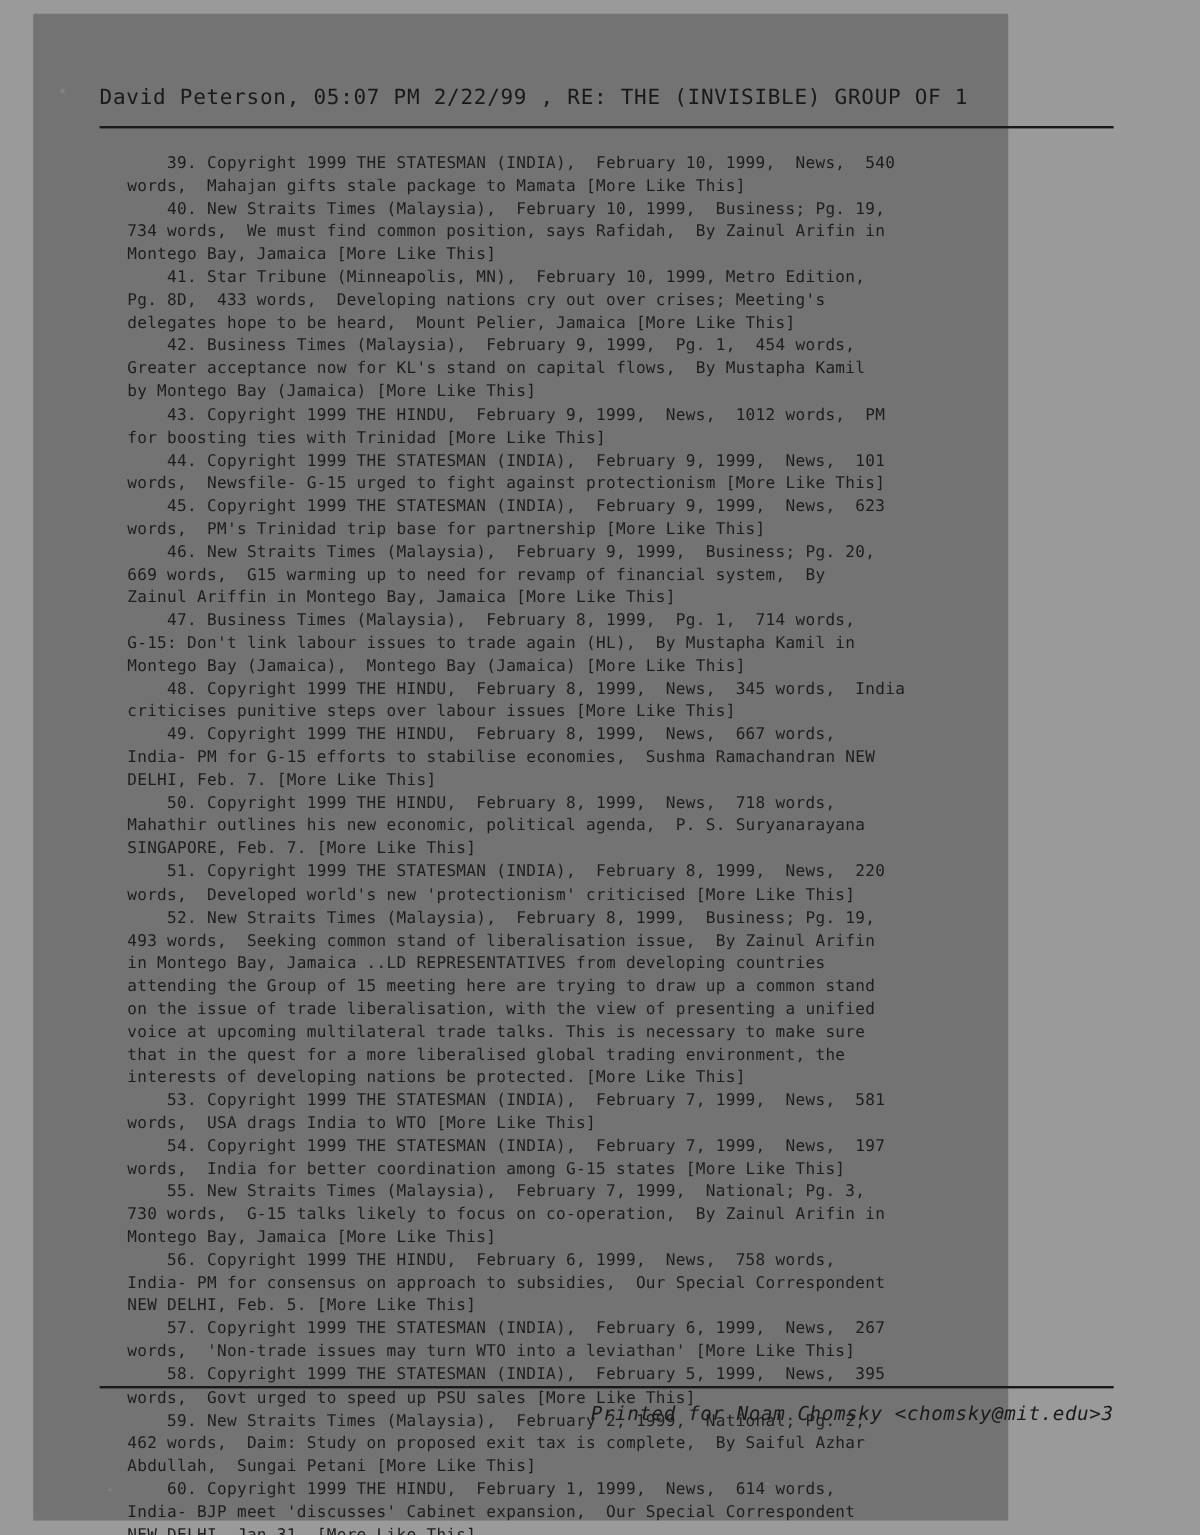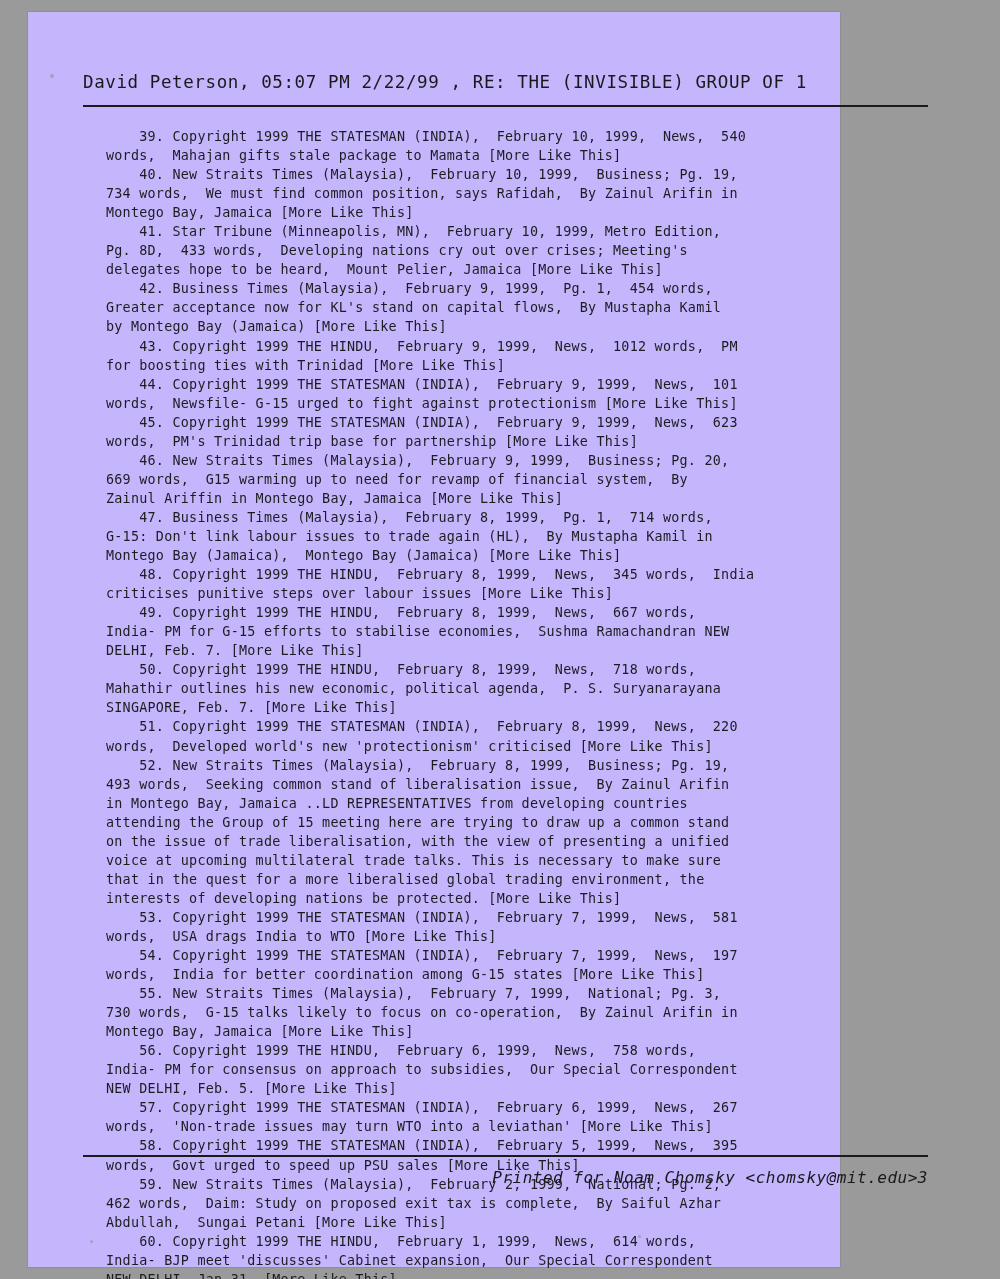--- a/index.html
+++ b/index.html
@@ -12,21 +12,21 @@
     height: 1279px;
     overflow: hidden;
     font-family: "DejaVu Sans Mono", monospace;
   }
   .page {
     position: absolute;
     left: 28px;
     top: 12px;
     width: 812px;
     height: 1255px;
-    background: #c4b5fd;
+    background: #737373;
     box-shadow: 0 0 1px rgba(0,0,0,0.4);
   }
   .paper-inner {
     position: relative;
     width: 100%;
     height: 100%;
   }
   .header {
     position: absolute;
     left: 55px;

